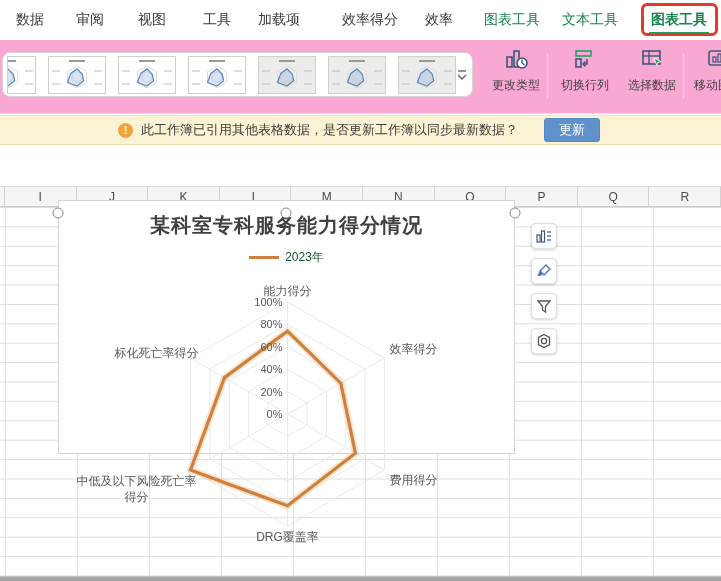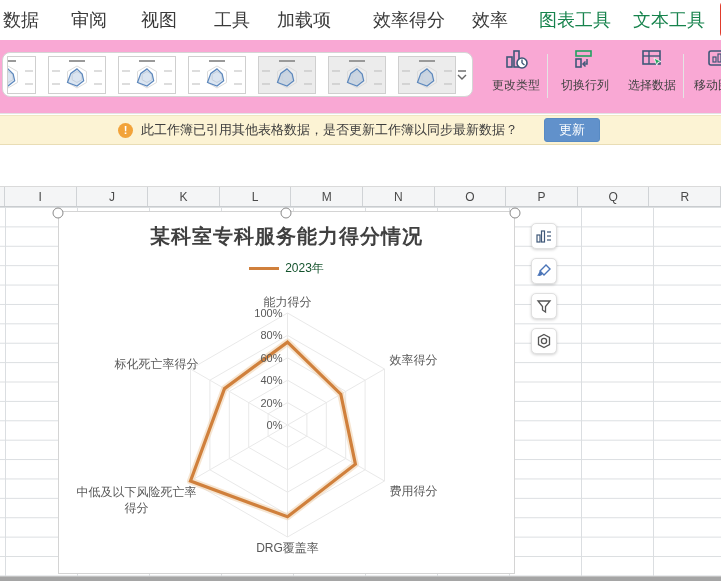--- a/index.html
+++ b/index.html
@@ -1,20 +1,20 @@
 <!DOCTYPE html>
 <html><head>
 <meta charset="utf-8">
 <style>
   html,body{margin:0;padding:0;}
   .screen{position:relative;width:721px;height:581px;background:#fff;overflow:hidden;
           font-family:"Liberation Sans",sans-serif;color:#3a3a3a;}
   
   .menubar{position:absolute;left:0;top:0;width:721px;height:40px;background:#fff;
-           display:flex;align-items:center;padding-left:3px;box-sizing:border-box;font-size:18px;}
+           display:flex;align-items:center;padding-left:16px;box-sizing:border-box;font-size:14px;}
   .menu-item{white-space:nowrap;color:#3a3a3a;cursor:default;}
   .tool-tab{white-space:nowrap;color:#17834d;cursor:default;}
   .menu-sep{width:1px;height:16px;background:#dcdcdc;margin:0 12px 0 19px;}
   .active-tab-wrap{position:relative;font-weight:bold;}
   .red-annotation{position:absolute;left:-10px;right:-11px;top:-8px;bottom:-7px;
                   border:3px solid #e13b2c;border-radius:6px;pointer-events:none;}
   .green-underline{position:absolute;left:-2px;right:-2px;bottom:-6px;height:3px;background:#21a15f;}
   
   .ribbon{position:absolute;left:0;top:40px;width:721px;height:74px;background:#f9a8d4;
           border-bottom:1px solid #e3e3e3;box-sizing:border-box;}
@@ -46,21 +46,21 @@
                box-sizing:border-box;font-size:12px;color:#4a4a4a;}
   .col-spacer{width:5px;border-right:1px solid #d0d3d6;box-sizing:border-box;}
   .col-cell{width:72px;box-sizing:border-box;border-right:1px solid #d0d3d6;
             display:flex;align-items:center;justify-content:center;}
   .grid{position:absolute;left:0;top:207px;width:721px;height:369px;
         background-image:linear-gradient(to right,#dbdee1 1px,transparent 1px),
                          linear-gradient(to bottom,#dbdee1 1px,transparent 1px);
         background-size:72px 100%,100% 19.4px;background-position:5px 0,0 0;}
   .bottom-bar{position:absolute;left:0;top:576px;width:721px;height:5px;background:#a5a5a5;border-top:1px solid #c2c2c2;}
   
-  .chart-box{position:absolute;left:58px;top:211px;width:457px;height:363px;background:#fff;
+  .chart-box{position:absolute;left:58px;top:200px;width:457px;height:254px;background:#fff;
              border:1px solid #d4d4d4;box-sizing:border-box;}
   .chart-title{position:absolute;left:0;right:0;top:11px;text-align:center;font-size:20px;
                font-weight:bold;color:#404040;letter-spacing:1px;}
   .legend{position:absolute;left:0;right:0;top:48px;display:flex;align-items:center;justify-content:center;}
   .legend-line{width:30px;height:3px;margin-right:6px;}
   .legend-text{font-size:12px;color:#14532d;}
   .radar-wrap{position:absolute;left:0;top:0;width:457px;height:363px;}
   .axis-label{position:absolute;font-size:12px;color:#595959;line-height:16px;white-space:nowrap;}
   .axis-label.wrap{white-space:normal;}
   .handle{position:absolute;width:11px;height:11px;border-radius:50%;background:#fff;
@@ -78,21 +78,21 @@
   <div class="menubar">
     <span class="menu-item" style="margin-right:32px">数据</span>
     <span class="menu-item" style="margin-right:34px">审阅</span>
     <span class="menu-item" style="margin-right:37px">视图</span>
     <span class="menu-item" style="margin-right:27px">工具</span>
     <span class="menu-item" style="margin-right:42px">加载项</span>
     <span class="menu-item" style="margin-right:27px">效率得分</span>
     <span class="menu-item">效率</span>
     <span class="menu-sep"></span>
     <span class="tool-tab" style="margin-right:22px">图表工具</span>
-    <span class="tool-tab" style="margin-right:25px">文本工具</span>
+    <span class="tool-tab" style="margin-right:33px">文本工具</span>
     <span class="tool-tab active-tab-wrap">
       <span>图表工具</span>
       <span class="green-underline"></span>
       <span class="red-annotation"></span>
     </span>
     <span class="tool-tab" style="margin-left:24px">开发工具</span>
   </div>
 
   <div class="ribbon">
     <div class="gallery">

